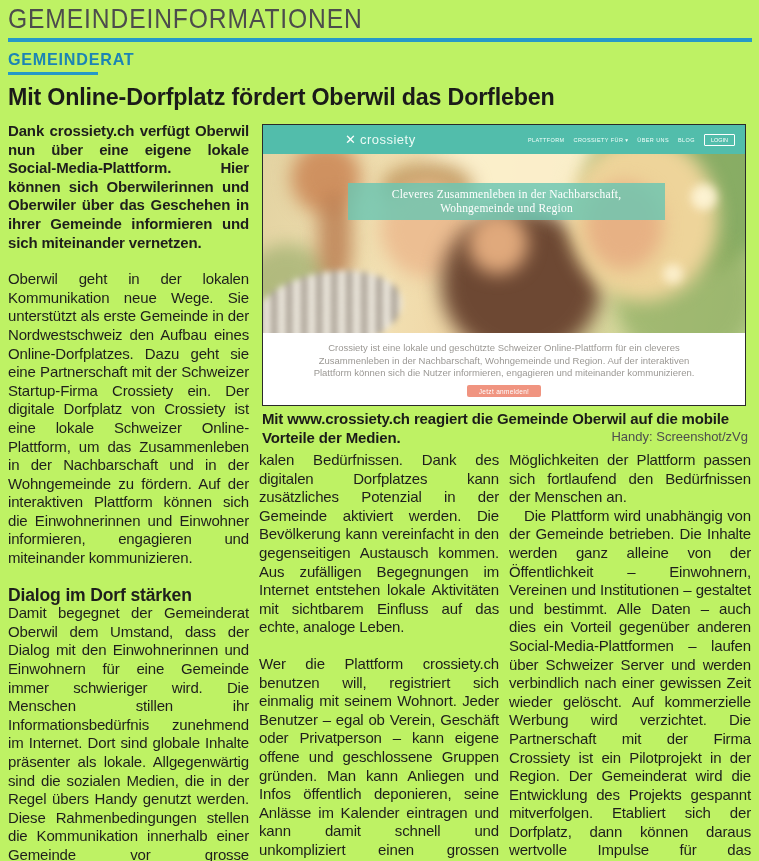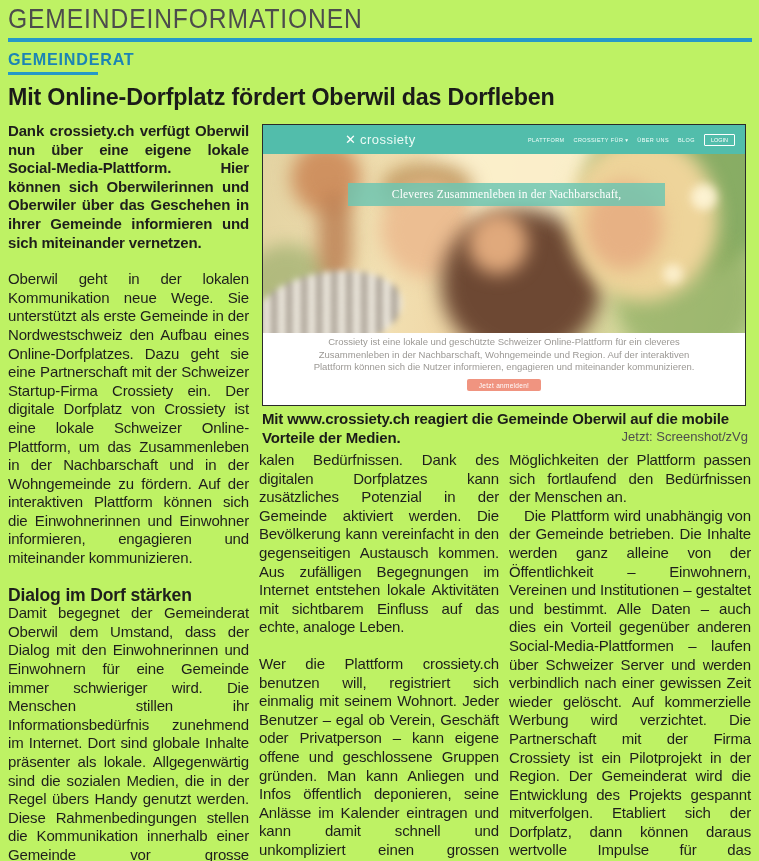--- a/index.html
+++ b/index.html
@@ -55,21 +55,21 @@
   .b-womanface{left:205px;top:58px;width:60px;height:62px;background:#e0a97c;}
   .b-girlhair{left:305px;top:-18px;width:150px;height:165px;background:#eed49a;}
   .b-girlface{left:322px;top:28px;width:78px;height:88px;background:#e7b184;}
   .b-bokeh1{right:28px;top:30px;width:26px;height:26px;background:#fff6d8;filter:blur(5px);opacity:.9;}
   .b-bokeh2{right:62px;top:110px;width:20px;height:20px;background:#fff6d8;filter:blur(5px);opacity:.8;}
 
   .hero-overlay{position:absolute;left:85px;right:80px;top:29px;background:rgba(106,198,178,.82);
         color:#fff;text-align:center;padding:4px 4px 5px;filter:blur(.35px);font-family:Liberation Serif, serif;}
   .hero-overlay div{font-size:11.5px;line-height:14px;letter-spacing:.2px;}
 
-  .site-panel{height:89px;background:#fff;text-align:center;padding-top:3px;box-sizing:border-box;}
+  .site-panel{height:89px;background:#fff;text-align:center;padding-top:9px;box-sizing:border-box;}
   .panel-text{width:400px;margin:0 auto;font-size:9.5px;line-height:12.6px;color:#9b9894;filter:blur(.3px);}
   .cta-btn{display:inline-block;margin-top:4px;background:#f09480;color:#fff;font-size:6.5px;
         padding:2.5px 12px;border-radius:2px;filter:blur(.4px);letter-spacing:.3px;}
 
   
   .caption-wrap{position:absolute;left:262px;top:409px;width:486px;}
   .caption{font-size:15px;font-weight:700;line-height:19px;color:#1b1b19;letter-spacing:-.15px;}
   .credit{position:absolute;right:0;top:20px;font-size:13px;font-weight:400;color:#4e4e4e;}
 </style>
 </head>
@@ -116,32 +116,33 @@
       <div class="blob b-manface"></div>
       <div class="b-shirt blob"></div>
       <div class="blob b-womanhair"></div>
       <div class="blob b-womanface"></div>
       <div class="blob b-girlhair"></div>
       <div class="blob b-girlface"></div>
       <div class="blob b-bokeh1"></div>
       <div class="blob b-bokeh2"></div>
       <div class="hero-overlay">
         <div>Cleveres Zusammenleben in der Nachbarschaft,</div>
+        <div>Wohngemeinde und Region</div>
       </div>
     </div>
 
     <div class="site-panel">
       <div class="panel-text">Crossiety ist eine lokale und geschützte Schweizer Online-Plattform für ein cleveres Zusammenleben in der Nachbarschaft, Wohngemeinde und Region. Auf der interaktiven Plattform können sich die Nutzer informieren, engagieren und miteinander kommunizieren.</div>
       <span class="cta-btn">Jetzt anmelden!</span>
     </div>
   </div>
 
   <div class="caption-wrap">
     <div class="caption">Mit www.crossiety.ch reagiert die Gemeinde Oberwil auf die mobile Vorteile der Medien.</div>
-    <div class="credit">Jetzt: Screenshot/zVg</div>
+    <div class="credit">Handy: Screenshot/zVg</div>
   </div>
 
   <div class="col col2">
     <p>kalen Bedürfnissen. Dank des digitalen Dorfplatzes kann zusätzliches Potenzial in der Gemeinde aktiviert werden. Die Bevölkerung kann vereinfacht in den gegenseitigen Austausch kommen. Aus zufälligen Begegnungen im Internet entstehen lokale Aktivitäten mit sichtbarem Einfluss auf das echte, analoge Leben.</p>
     <p class="tight">Wer die Plattform crossiety.ch benutzen will, registriert sich einmalig mit seinem Wohnort. Jeder Benutzer – egal ob Verein, Geschäft oder Privatperson – kann eigene offene und geschlossene Gruppen gründen. Man kann Anliegen und Infos öffentlich deponieren, seine Anlässe im Kalender eintragen und kann damit schnell und unkompliziert einen grossen Personenkreis erreichen. Die</p>
   </div>
 
   <div class="col col3">
     <p class="tight">Möglichkeiten der Plattform passen sich fortlaufend den Bedürfnissen der Menschen an.</p>
     <p class="tight indent">Die Plattform wird unabhängig von der Gemeinde betrieben. Die Inhalte werden ganz alleine von der Öffentlichkeit – Einwohnern, Vereinen und Institutionen – gestaltet und bestimmt. Alle Daten – auch dies ein Vorteil gegenüber anderen Social-Media-Plattformen – laufen über Schweizer Server und werden verbindlich nach einer gewissen Zeit wieder gelöscht. Auf kommerzielle Werbung wird verzichtet. Die Partnerschaft mit der Firma Crossiety ist ein Pilotprojekt in der Region. Der Gemeinderat wird die Entwicklung des Projekts gespannt mitverfolgen. Etabliert sich der Dorfplatz, dann können daraus wertvolle Impulse für das Zusammenleben in Oberwil entstehen.</p>

